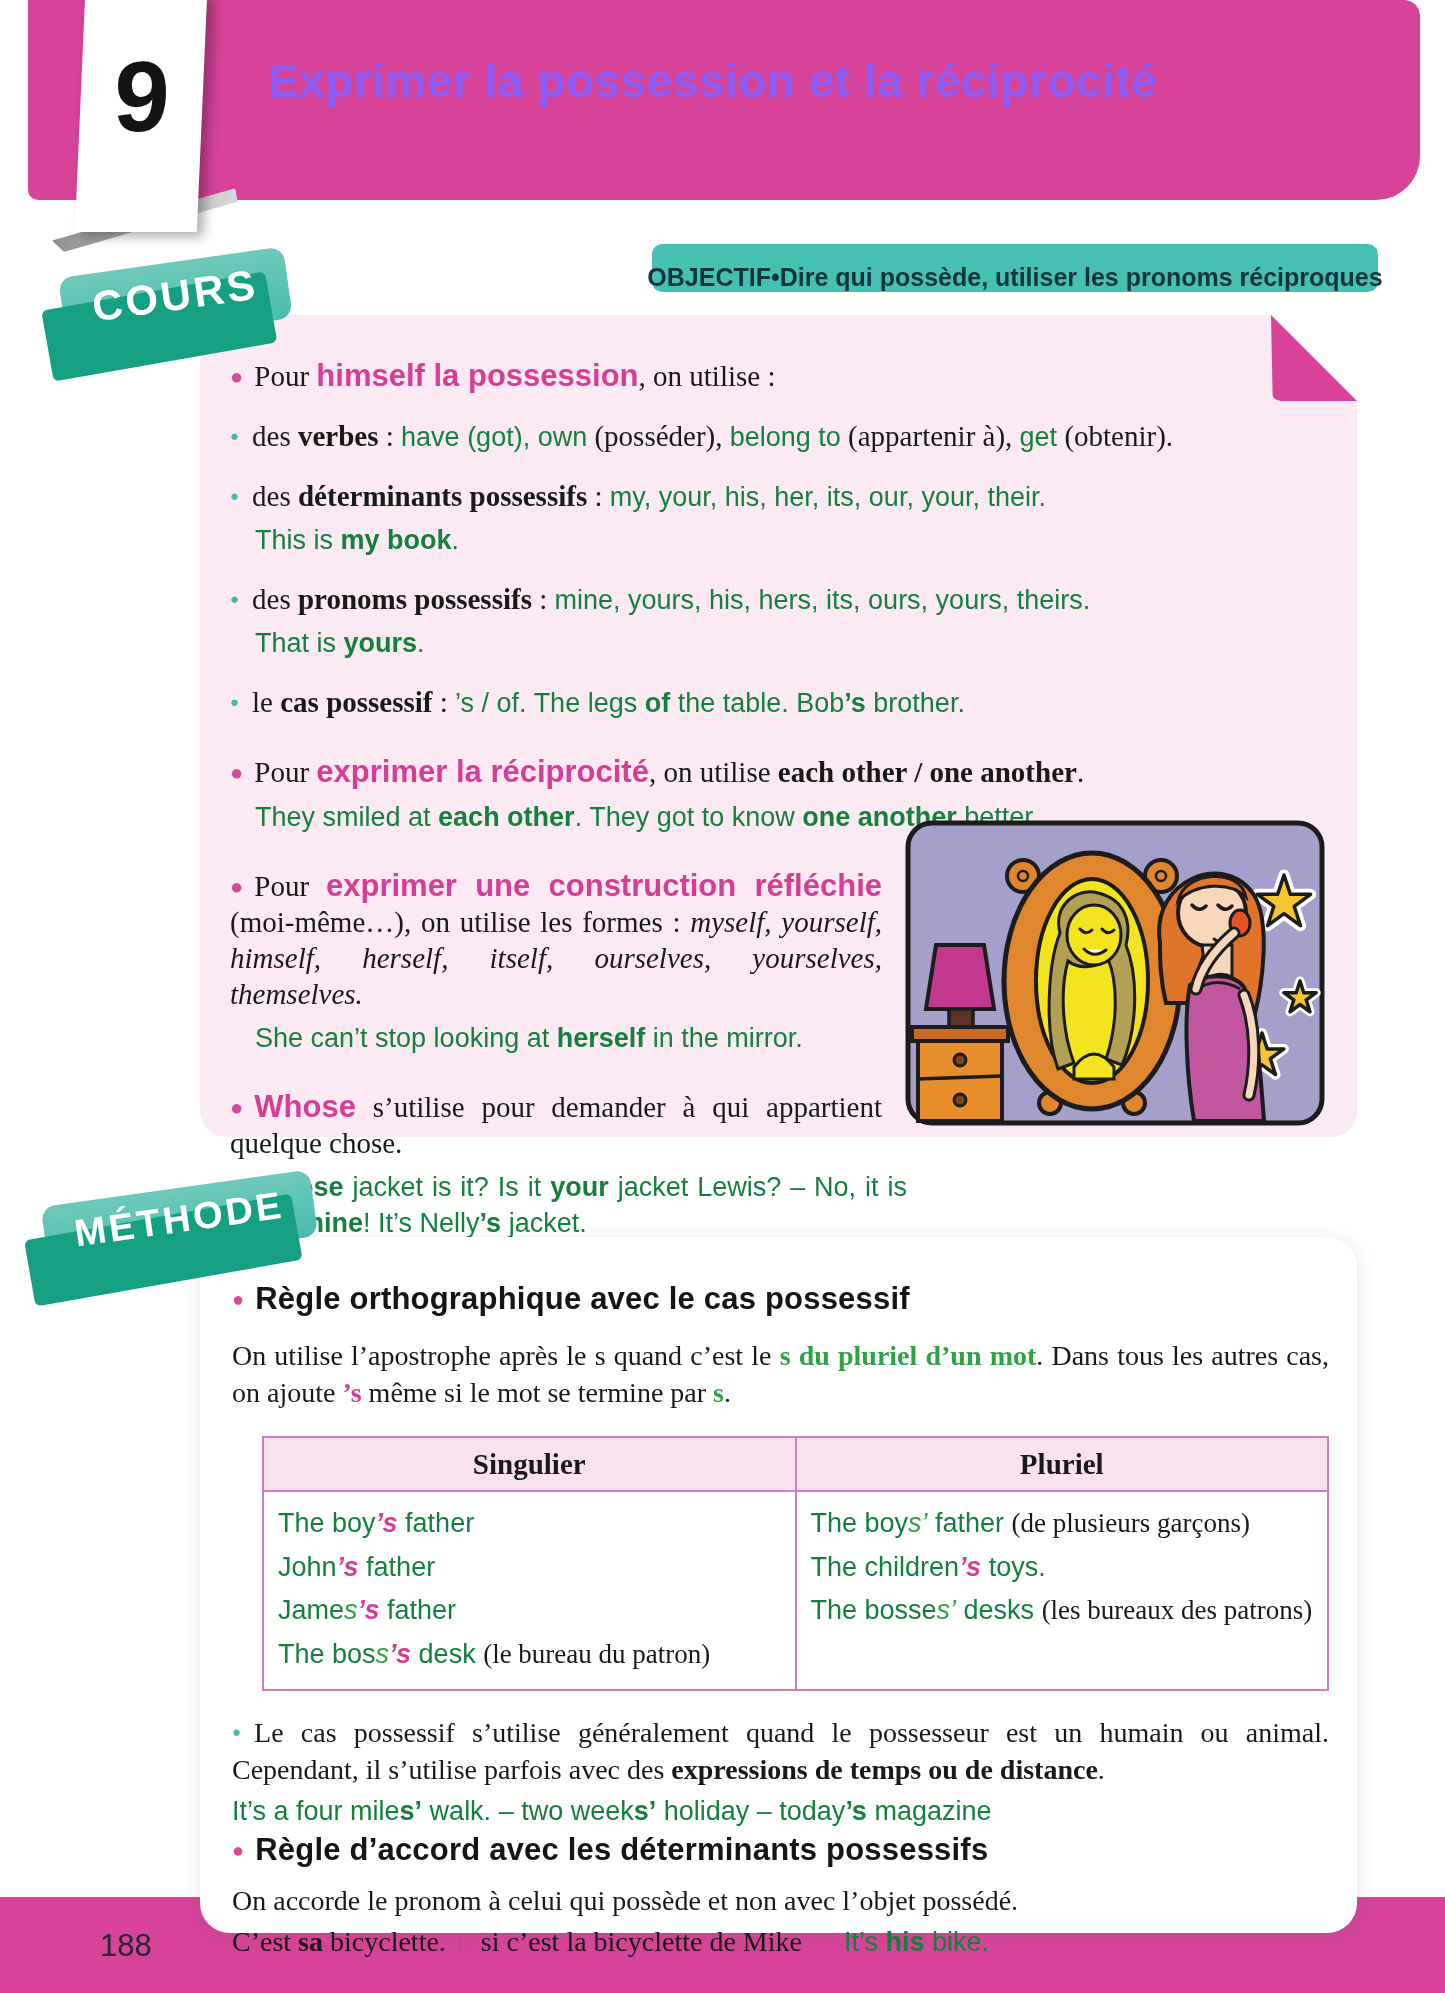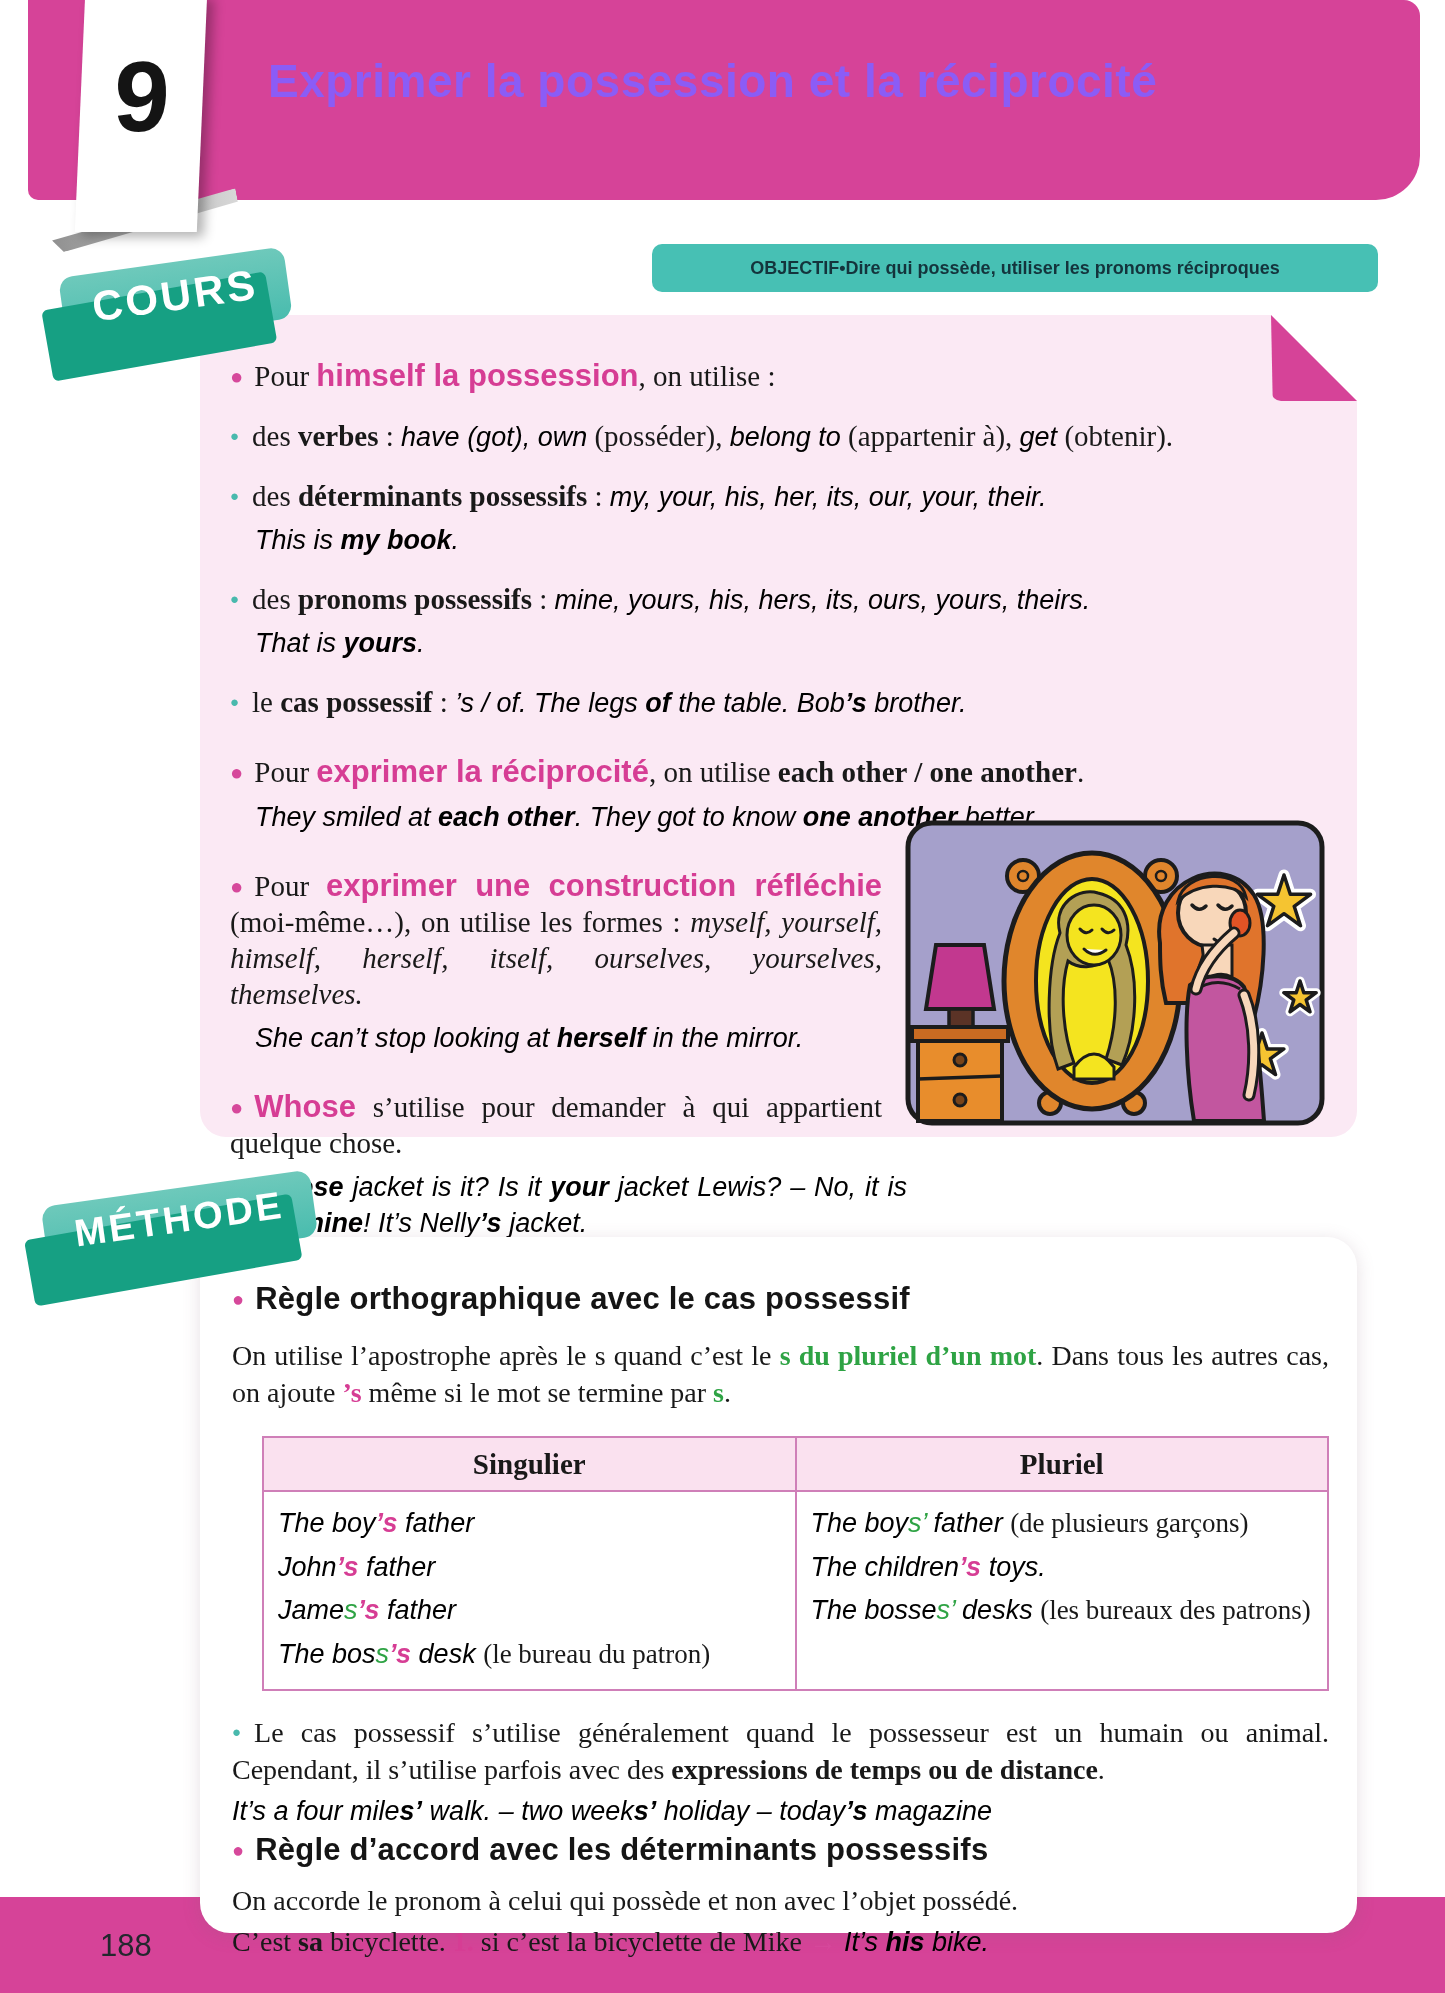--- a/index.html
+++ b/index.html
@@ -15,22 +15,22 @@
              background:linear-gradient(100deg,#8f8f8f,#d9d9d9);
              transform:rotate(-11deg);clip-path:polygon(0 55%,100% 0,100% 45%,5% 100%);}
   .unit-tab{position:absolute;left:80px;top:-6px;width:122px;height:238px;background:#ffffff;
             transform:skewX(-2.5deg);box-shadow:7px 5px 12px rgba(0,0,0,.30);
             display:flex;justify-content:center;}
   .unit-number{font-family:"Liberation Sans",sans-serif;font-weight:bold;font-size:100px;
                line-height:1;margin-top:52px;color:#141414;}
 
   
   .objectif{position:absolute;top:244px;left:652px;width:726px;height:48px;background:#47c0b4;
-            border-radius:10px;display:flex;align-items:center;justify-content:center;
-            font-family:"Liberation Sans",sans-serif;font-size:18px;color:#14343c;white-space:nowrap;}
+            border-radius:10px;display:flex;align-items:flex-end;justify-content:center;
+            font-family:"Liberation Sans",sans-serif;font-size:25px;color:#14343c;white-space:nowrap;}
   .objectif span{font-weight:bold;}
 
   
   .badge{position:absolute;z-index:6;font-family:"Liberation Sans",sans-serif;font-weight:bold;
          color:#fff;background:linear-gradient(180deg,#6ec9bb,#49bcae);
          padding:10px 30px 14px;border-radius:14px;letter-spacing:3px;}
   .badge::before{content:"";position:absolute;inset:0;background:#16a083;z-index:-1;
                  border-radius:6px;transform:translate(-20px,26px) rotate(-2deg);}
   .badge-cours{left:62px;top:262px;font-size:42px;transform:rotate(-8deg);}
   .badge-methode{left:44px;top:1188px;font-size:38px;transform:rotate(-8deg);}
@@ -51,21 +51,21 @@
   .par.narrow{width:652px;}
 
   .bullet{display:inline-block;font-style:normal;}
   .bullet.pink{color:#d6489b;font-size:22px;margin-right:11px;vertical-align:2px;}
   .bullet.teal{color:#49b9ad;font-size:15px;margin-right:13px;vertical-align:5px;}
 
   
   .hpk{font-family:"Liberation Sans",sans-serif;font-weight:bold;color:#d63d94;font-size:31px;}
   .sb{font-weight:bold;}
   .si{font-style:italic;}
-  .bl,.blb{font-family:"Liberation Sans",sans-serif;font-style:italic;color:#000000;font-size:27px;}
+  .bl,.blb{font-family:"Liberation Sans",sans-serif;color:#15803d;font-size:27px;}
   .blb{font-weight:bold;}
   .gr{color:#2ea344;font-weight:bold;}
   .pkb{color:#d63d94;font-weight:bold;}
   .pka{color:#d6489b;}
   .pki,.gri{font-family:"Liberation Sans",sans-serif;font-style:italic;font-size:27px;}
   .pki{color:#d63d94;font-weight:bold;}
   .gri{color:#2ea344;}
 
   .illus{position:absolute;right:27px;top:498px;width:428px;height:318px;z-index:1;}
 

